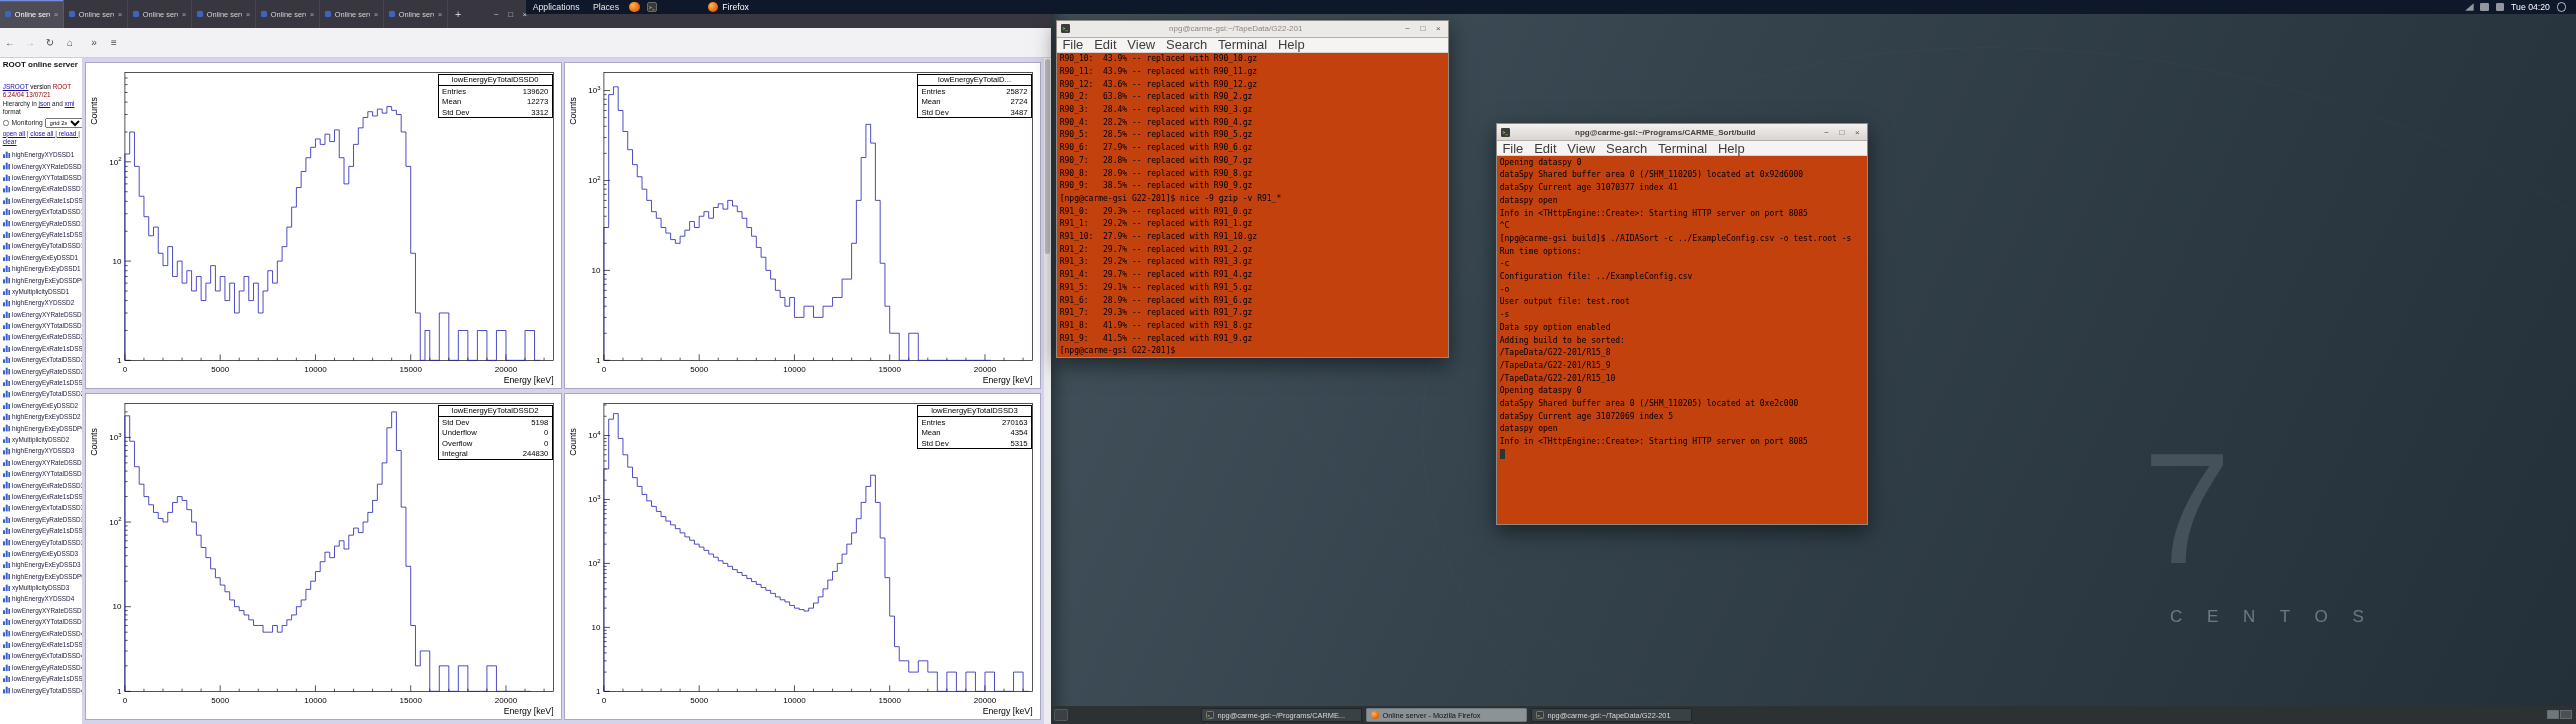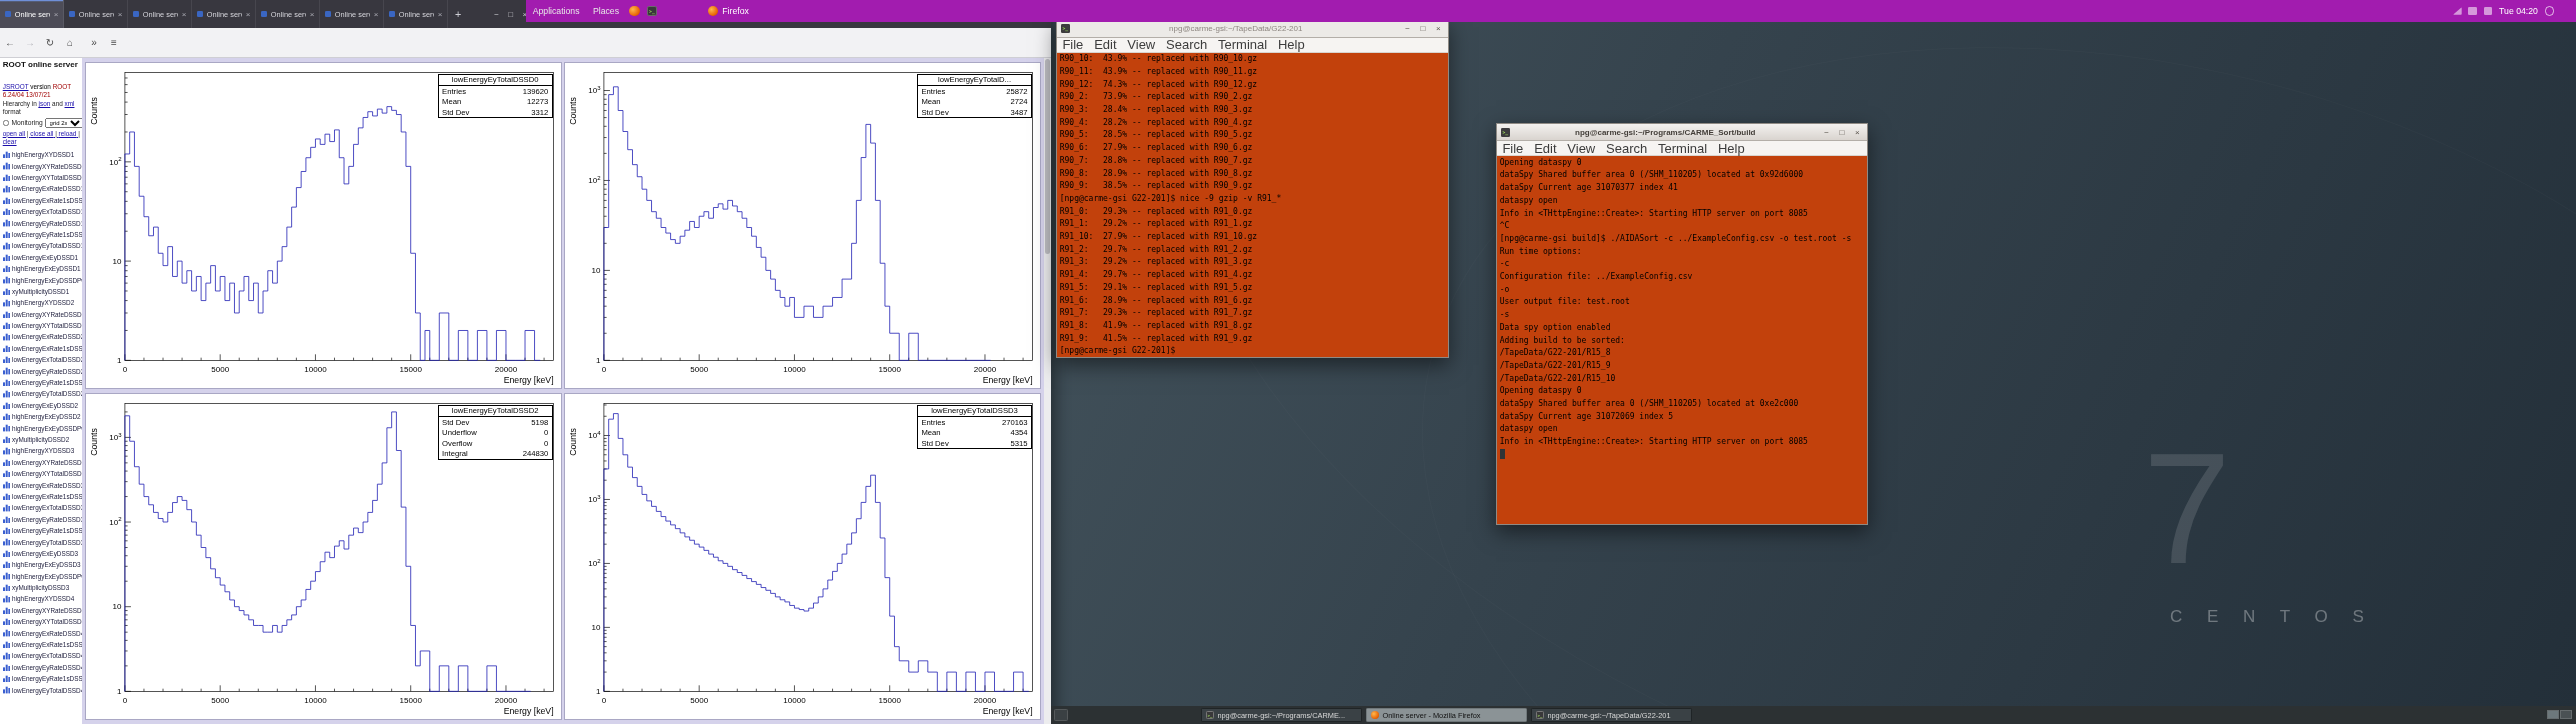--- a/index.html
+++ b/index.html
@@ -11,29 +11,29 @@
     background: linear-gradient(115deg,#5a6a72 0%, #46565f 30%, #35434d 60%, #232f39 100%); }
   .wave { position:absolute; border:1.3px solid rgba(255,255,255,0.025); border-radius:50%; }
   .wave1 { width:1744px; height:1073px; left:1140px; top:-268px; transform:rotate(18deg); }
   .wave2 { width:1476px; height:939px; left:1409px; top:67px; transform:rotate(14deg); }
   .centos-seven { position:absolute; left:2143px; top:429px; font-size:158px; font-weight:normal;
     color:rgba(255,255,255,0.13); line-height:1; }
   .centos-word { position:absolute; left:2170px; top:607px; font-size:17px; letter-spacing:10px;
     color:rgba(255,255,255,0.33); }
 
   
-  .top-panel { position:absolute; left:526px; top:0; width:2050px; height:22px; background:#a21caf;
+  .top-panel { position:absolute; left:526px; top:0; width:2050px; height:14px; background:#0f172a;
     color:#e8e8e8; display:flex; align-items:center; font-size:8.7px; z-index:50; }
   .tp-menu { padding:0 6.7px; height:100%; display:flex; align-items:center; cursor:default; }
   .tp-icon { width:10.7px; height:10.7px; border-radius:2px; margin:0 3.4px; }
   .ff-ball { background:radial-gradient(circle at 35% 35%, #ffb74d, #e66000 70%, #9a3c00); border-radius:50%; }
   .term-chip { background:#39383a; border:0.7px solid #6a6a6a; color:#9fe05a; font:bold 4.7px "DejaVu Sans Mono",monospace;
     display:flex; align-items:center; justify-content:center; }
   .tp-appname { display:flex; align-items:center; gap:4px; margin-left:47px; font-size:8.7px; color:#fff; }
-  .tp-right { margin-left:auto; display:flex; align-items:center; gap:6.7px; padding-right:22px; }
+  .tp-right { margin-left:auto; display:flex; align-items:center; gap:6.7px; padding-right:10px; }
   .ind { width:8.7px; height:7.4px; border-radius:1.3px; background:rgba(255,255,255,0.55); }
   .ind.net { clip-path:polygon(0 100%,100% 0,100% 100%); }
   .tp-clock { font-size:8.7px; color:#fff; white-space:nowrap; }
   .tp-power { width:9.4px; height:9.4px; border:1.3px solid rgba(255,255,255,0.7); border-radius:50%; }
 
   
   .firefox { position:absolute; left:0; top:0; width:1051px; height:725px; background:#fff;
     box-shadow:5.4px 0 14.8px rgba(0,0,0,0.45); z-index:10; }
   .tabbar { position:absolute; left:0; top:0; width:100%; height:28px; background:#38373f; display:flex; align-items:stretch; }
   .tab { width:64px; display:flex; align-items:center; gap:3.4px; padding:0 4.7px; border-right:0.7px solid rgba(255,255,255,0.08);
@@ -1006,22 +1006,22 @@
         <span class="menu-item">Search</span>
         <span class="menu-item">Terminal</span>
         <span class="menu-item">Help</span>
       </div>
   </div>
   <div class="term-body">
     <div>
 
     <div class="term-line">R90_10:  43.9% -- replaced with R90_10.gz</div>
         <div class="term-line">R90_11:  43.9% -- replaced with R90_11.gz</div>
-        <div class="term-line">R90_12:  74.3% -- replaced with R90_12.gz</div>
-        <div class="term-line">R90_2:   73.9% -- replaced with R90_2.gz</div>
+        <div class="term-line">R90_12:  43.6% -- replaced with R90_12.gz</div>
+        <div class="term-line">R90_2:   63.8% -- replaced with R90_2.gz</div>
         <div class="term-line">R90_3:   28.4% -- replaced with R90_3.gz</div>
         <div class="term-line">R90_4:   28.2% -- replaced with R90_4.gz</div>
         <div class="term-line">R90_5:   28.5% -- replaced with R90_5.gz</div>
         <div class="term-line">R90_6:   27.9% -- replaced with R90_6.gz</div>
         <div class="term-line">R90_7:   28.8% -- replaced with R90_7.gz</div>
         <div class="term-line">R90_8:   28.9% -- replaced with R90_8.gz</div>
         <div class="term-line">R90_9:   38.5% -- replaced with R90_9.gz</div>
         <div class="term-line">[npg@carme-gsi G22-201]$ nice -9 gzip -v R91_*</div>
         <div class="term-line">R91_0:   29.3% -- replaced with R91_0.gz</div>
         <div class="term-line">R91_1:   29.2% -- replaced with R91_1.gz</div>

